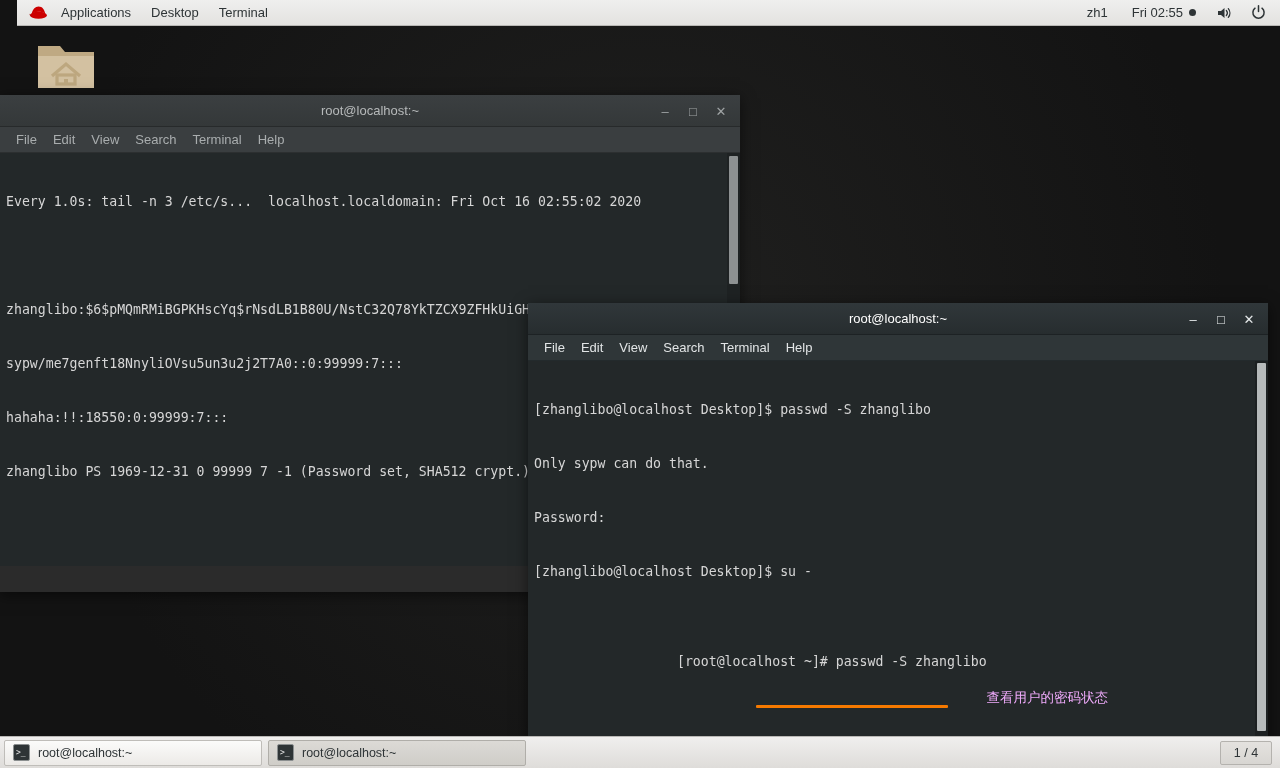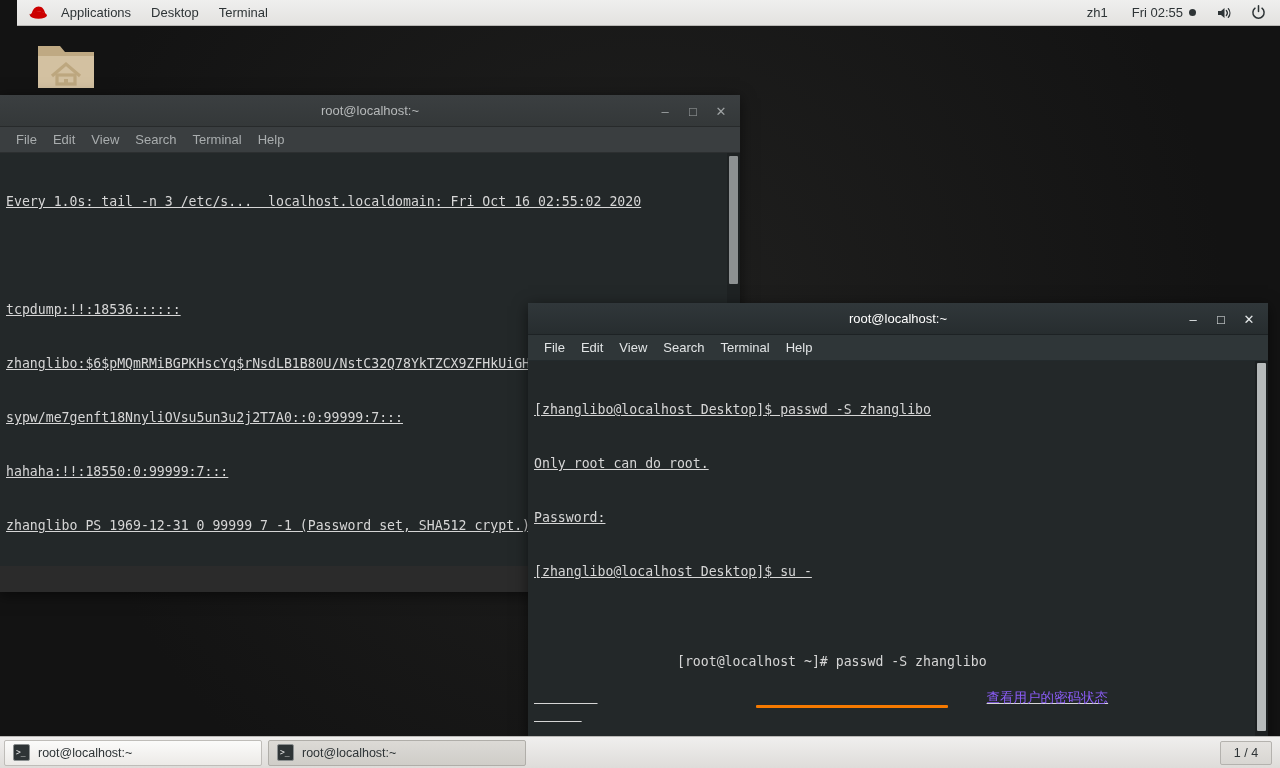--- a/index.html
+++ b/index.html
@@ -207,24 +207,24 @@
     background: #232829;
     height: 379px;
   }
   #window-front .scrollbar { background: #1c2021; }
   #window-front .scroll-thumb {
     top: 2px;
     height: 368px;
     background: #b6baba;
   }
 
-  .term-line { min-height: 18px; text-decoration: underline; }
+  .term-line { min-height: 18px; }
   .annot-line { position: relative; display: inline-block; }
   .annot-text {
-    color: #8b5cf6;
+    color: #f0abfc;
     font-family: "DejaVu Sans", sans-serif;
     font-size: 13.5px;
   }
   .underline-bar {
     position: absolute;
     left: 158px;
     bottom: -1px;
     width: 192px;
     height: 3px;
     background: #f57900;
@@ -363,21 +363,20 @@
       <span>File</span>
       <span>Edit</span>
       <span>View</span>
       <span>Search</span>
       <span>Terminal</span>
       <span>Help</span>
     </div>
     <div class="term-body">
       <div class="term-line">Every 1.0s: tail -n 3 /etc/s...  localhost.localdomain: Fri Oct 16 02:55:02 2020</div>
       <div class="term-line"></div>
-      <div class="term-line">tcpdump:!!:18536::::::</div>
       <div class="term-line">zhanglibo:$6$pMQmRMiBGPKHscYq$rNsdLB1B80U/NstC32Q78YkTZCX9ZFHkUiGHIKrh/mR6YtIGpz</div>
       <div class="term-line">sypw/me7genft18NnyliOVsu5un3u2j2T7A0::0:99999:7:::</div>
       <div class="term-line">hahaha:!!:18550:0:99999:7:::</div>
       <div class="term-line">zhanglibo PS 1969-12-31 0 99999 7 -1 (Password set, SHA512 crypt.)</div>
       <div class="scrollbar">
         <div class="scroll-thumb"></div>
       </div>
     </div>
   </div>
 
@@ -393,21 +392,21 @@
     <div class="menubar">
       <span>File</span>
       <span>Edit</span>
       <span>View</span>
       <span>Search</span>
       <span>Terminal</span>
       <span>Help</span>
     </div>
     <div class="term-body">
       <div class="term-line">[zhanglibo@localhost Desktop]$ passwd -S zhanglibo</div>
-      <div class="term-line">Only root can do root.</div>
+      <div class="term-line">Only sypw can do that.</div>
       <div class="term-line">Password:</div>
       <div class="term-line">[zhanglibo@localhost Desktop]$ su -</div>
       <div class="term-line">
         <span class="annot-line">
           <span>[root@localhost ~]# passwd -S zhanglibo</span>
           <span class="underline-bar"></span>
         </span><span class="annot-text">查看用户的密码状态</span>
       </div>
       
       

